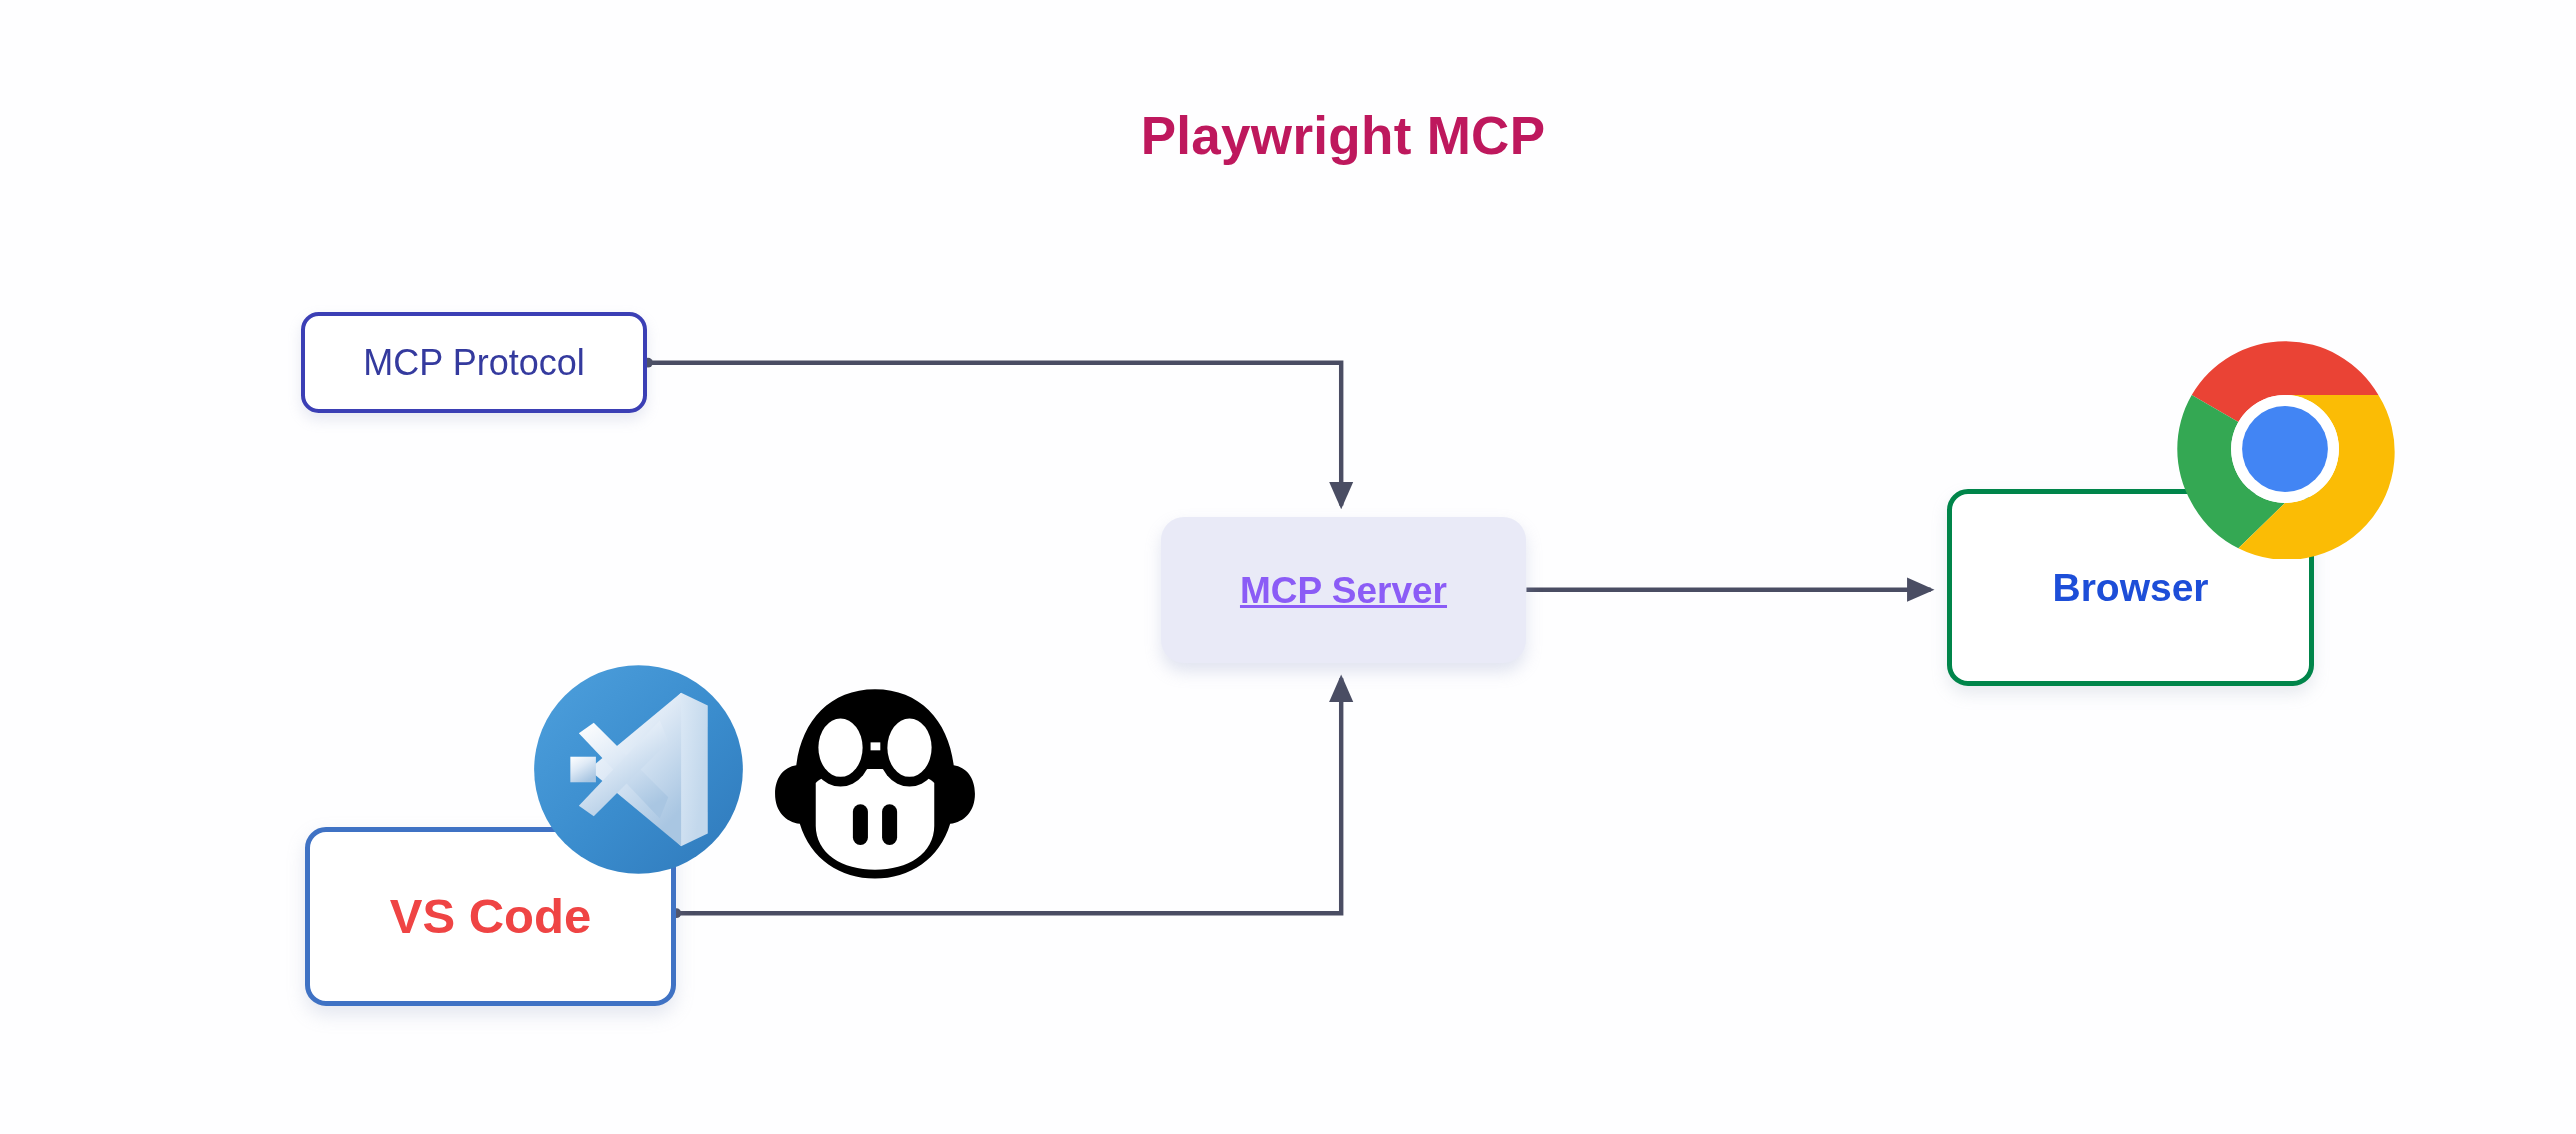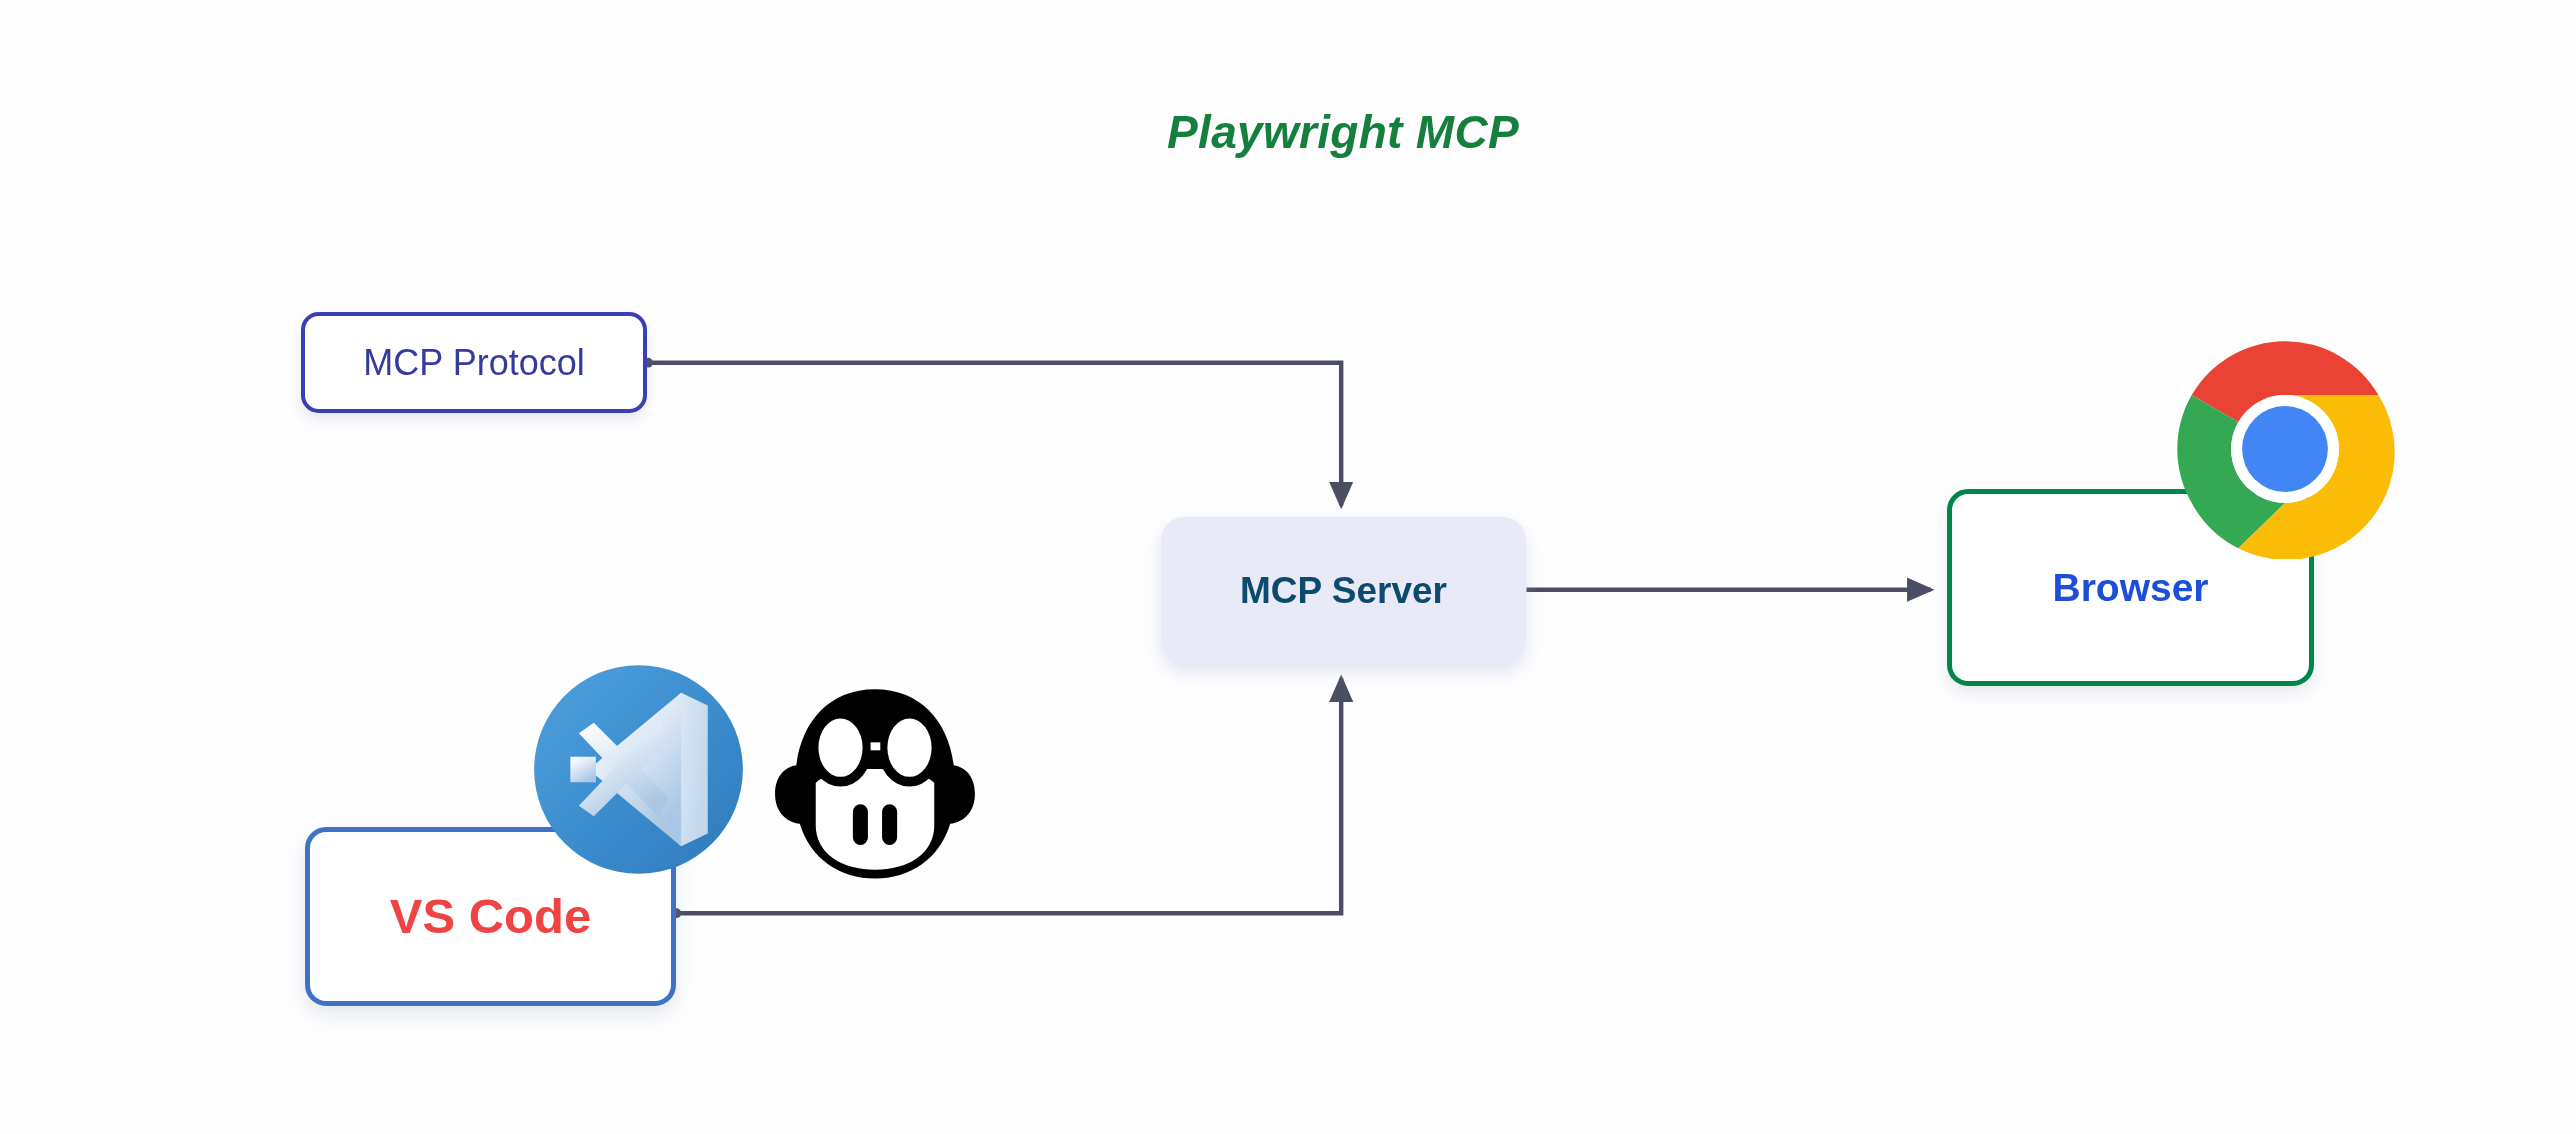--- a/index.html
+++ b/index.html
@@ -24,26 +24,25 @@
   }
   
   #title-wrap {
     position: absolute;
     left: 1126px;
     top: 105px;
     width: 434px;
     text-align: center;
   }
   #title-wrap .t {
-    font-size: 46px;
+    font-size: 53px;
     font-weight: 600;
-    color: #15803d;
+    color: #be185d;
     letter-spacing: 0.3px;
     white-space: nowrap;
-    font-style: italic;
   }
 
   
   .node {
     position: absolute;
     box-sizing: border-box;
     display: flex;
     align-items: center;
     justify-content: center;
     border-radius: 19.5px;
@@ -77,21 +76,22 @@
     width: 365px;
     height: 146px;
     background: #e9eaf7;
     border: none;
     border-radius: 23px;
     box-shadow: 0 8.9px 16px rgba(160,168,205,0.30);
   }
   #node-mcp-server .label {
     font-size: 37px;
     font-weight: 700;
-    color: #0c4a6e;
+    color: #8b5cf6;
+    text-decoration: underline;
   }
 
   
   #node-browser {
     left: 1947px;
     top: 489px;
     width: 367px;
     height: 197px;
     border: 5.3px solid #00854a;
     border-radius: 21px;

